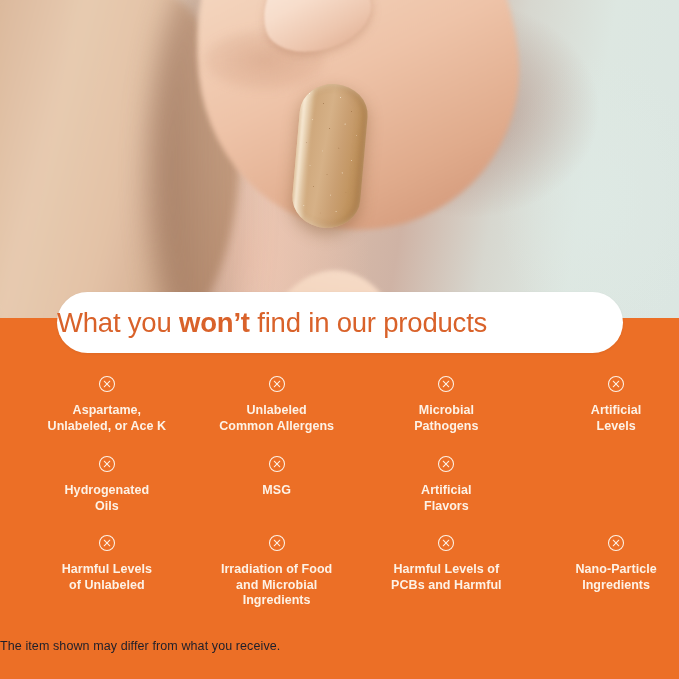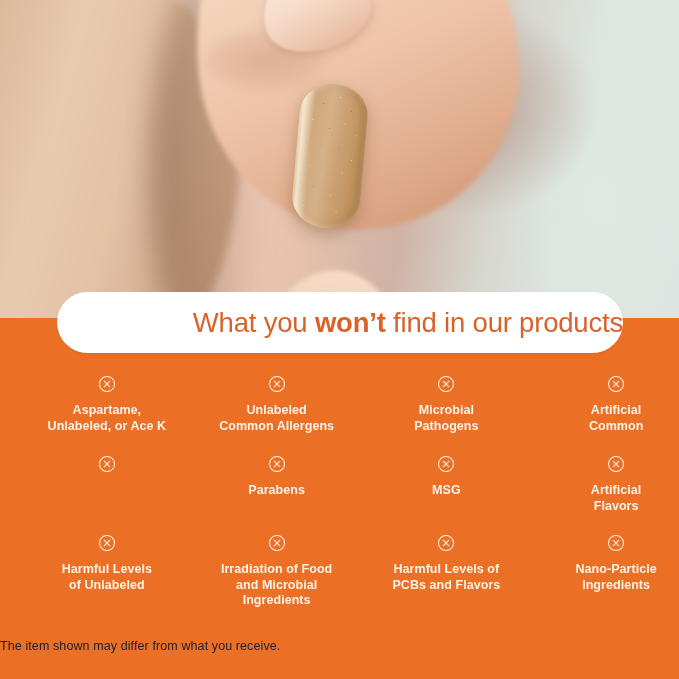--- a/index.html
+++ b/index.html
@@ -199,21 +199,21 @@
   .title-pill {
     position: absolute;
     left: 57px;
     top: 292px;
     width: 566px;
     height: 61px;
     background: #ffffff;
     border-radius: 31px;
     display: flex;
     align-items: center;
-    justify-content: flex-end;
+    justify-content: flex-start;
     box-shadow: 0 1px 3px rgba(0,0,0,0.06);
     z-index: 5;
   }
   .title-text {
     font-size: 27.5px;
     color: #d9622a;
     letter-spacing: -0.2px;
     white-space: nowrap;
     font-weight: 400;
   }
@@ -333,41 +333,35 @@
         </div>
       </div>
       <div class="cell">
         <svg class="x-icon" viewBox="0 0 24 24" fill="none" stroke="#fdf2e6" stroke-width="1.4" stroke-linecap="round">
             <circle cx="12" cy="12" r="10"></circle>
             <line x1="8.3" y1="8.3" x2="15.7" y2="15.7"></line>
             <line x1="15.7" y1="8.3" x2="8.3" y2="15.7"></line>
           </svg>
         <div class="cell-label">
           <div>Artificial</div>
-          <div>Common</div>
+          <div>Levels</div>
         </div>
       </div>
     </div>
 
     <div class="grid-row row-2">
       <div class="cell">
         <svg class="x-icon" viewBox="0 0 24 24" fill="none" stroke="#fdf2e6" stroke-width="1.4" stroke-linecap="round">
             <circle cx="12" cy="12" r="10"></circle>
             <line x1="8.3" y1="8.3" x2="15.7" y2="15.7"></line>
             <line x1="15.7" y1="8.3" x2="8.3" y2="15.7"></line>
           </svg>
-      </div>
-      <div class="cell">
-        <svg class="x-icon" viewBox="0 0 24 24" fill="none" stroke="#fdf2e6" stroke-width="1.4" stroke-linecap="round">
-            <circle cx="12" cy="12" r="10"></circle>
-            <line x1="8.3" y1="8.3" x2="15.7" y2="15.7"></line>
-            <line x1="15.7" y1="8.3" x2="8.3" y2="15.7"></line>
-          </svg>
-        <div class="cell-label">
-          <div>Parabens</div>
+        <div class="cell-label">
+          <div>Hydrogenated</div>
+          <div>Oils</div>
         </div>
       </div>
       <div class="cell">
         <svg class="x-icon" viewBox="0 0 24 24" fill="none" stroke="#fdf2e6" stroke-width="1.4" stroke-linecap="round">
             <circle cx="12" cy="12" r="10"></circle>
             <line x1="8.3" y1="8.3" x2="15.7" y2="15.7"></line>
             <line x1="15.7" y1="8.3" x2="8.3" y2="15.7"></line>
           </svg>
         <div class="cell-label">
           <div>MSG</div>
@@ -411,21 +405,21 @@
         </div>
       </div>
       <div class="cell">
         <svg class="x-icon" viewBox="0 0 24 24" fill="none" stroke="#fdf2e6" stroke-width="1.4" stroke-linecap="round">
             <circle cx="12" cy="12" r="10"></circle>
             <line x1="8.3" y1="8.3" x2="15.7" y2="15.7"></line>
             <line x1="15.7" y1="8.3" x2="8.3" y2="15.7"></line>
           </svg>
         <div class="cell-label">
           <div>Harmful Levels of</div>
-          <div>PCBs and Flavors</div>
+          <div>PCBs and Harmful</div>
         </div>
       </div>
       <div class="cell">
         <svg class="x-icon" viewBox="0 0 24 24" fill="none" stroke="#fdf2e6" stroke-width="1.4" stroke-linecap="round">
             <circle cx="12" cy="12" r="10"></circle>
             <line x1="8.3" y1="8.3" x2="15.7" y2="15.7"></line>
             <line x1="15.7" y1="8.3" x2="8.3" y2="15.7"></line>
           </svg>
         <div class="cell-label">
           <div>Nano-Particle</div>

